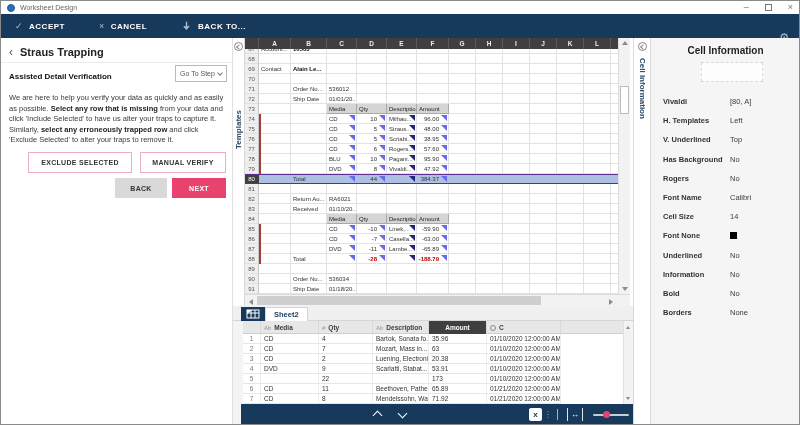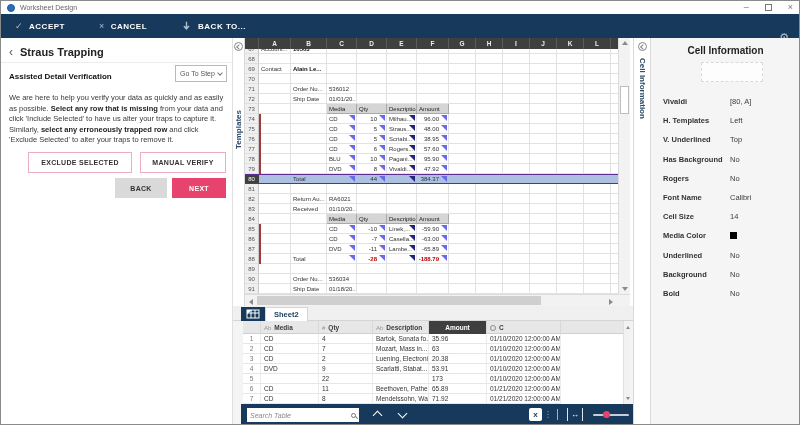--- a/index.html
+++ b/index.html
@@ -916,24 +916,20 @@
     <div class="bt-scroll">
       <span class="sb-btn" style="top:1px">
           <span class="tri-up" style="border-left-width:2px;border-right-width:2px;border-bottom-width:3px"></span>
         </span>
       <span class="sb-btn" style="bottom:1px;top:auto">
           <span class="tri-dn" style="border-left-width:2px;border-right-width:2px;border-top-width:3px"></span>
         </span>
     </div>
 
     <div class="searchbar">
-      <div class="search-box">
-        <input class="search-input" placeholder="Search Table" style="">
-        <span class="mag"></span>
-      </div>
       <span class="nav-chev chev-up-btn"></span>
       <span class="nav-chev chev-dn-btn"></span>
       <span class="excel-ic">
           <span>x</span>
         </span>
       <span class="excel-dots">⋮</span>
       <span class="vbar" style="left:316px"></span>
       <span class="fit-ic">
           <span>↔</span>
         </span>
@@ -974,31 +970,35 @@
         </div>
         <div class="prop">
           <span class="plabel">Font Name</span>
           <span class="pvalue">Calibri</span>
         </div>
         <div class="prop">
           <span class="plabel">Cell Size</span>
           <span class="pvalue">14</span>
         </div>
         <div class="prop">
-          <span class="plabel">Media Color</span>
+          <span class="plabel">Font None</span>
           <span class="swatch black"></span>
         </div>
         <div class="prop">
           <span class="plabel">Underlined</span>
           <span class="pvalue">No</span>
         </div>
         <div class="prop">
-          <span class="plabel">Background</span>
+          <span class="plabel">Information</span>
           <span class="pvalue">No</span>
         </div>
         <div class="prop">
           <span class="plabel">Bold</span>
           <span class="pvalue">No</span>
         </div>
+        <div class="prop">
+          <span class="plabel">Borders</span>
+          <span class="pvalue">None</span>
+        </div>
       </div>
   </div>
 
 </div>
 
 </body></html>

